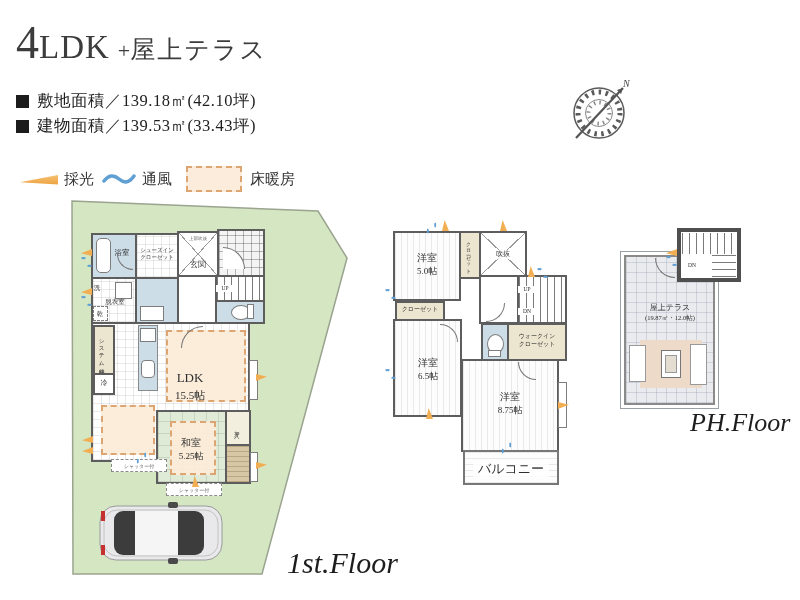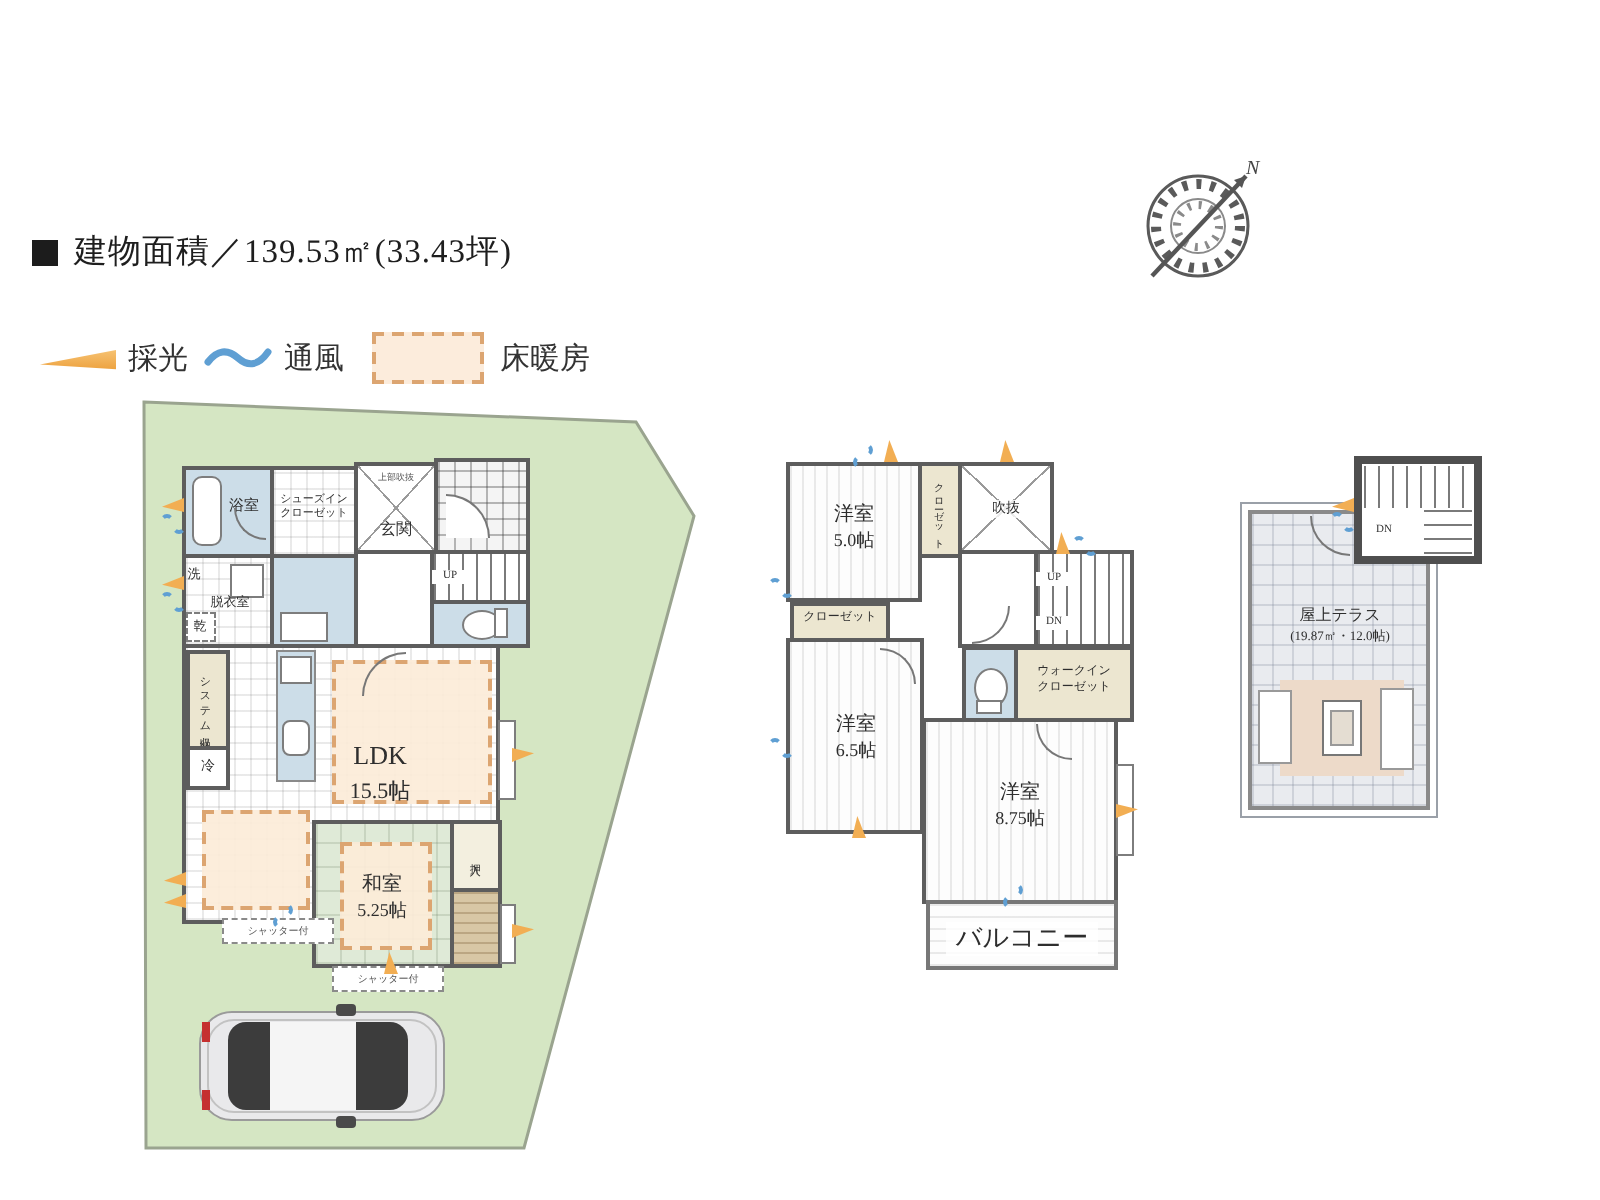--- a/index.html
+++ b/index.html
@@ -71,20 +71,27 @@
 </style>
 </head>
 <body>
 
 <div id="canvas">
 
   <svg class="abs" width="800" height="600" style="left:0;top:0;pointer-events:none;">
     <polygon points="72,201 318,211 347,258 262,574 73,574" fill="#d5e6c3" stroke="#9aa48f" stroke-width="1.5"></polygon>
   </svg>
 
+  <div class="abs title">
+    <span class="t-num">4</span><span class="t-ldk">LDK</span><span class="t-plus">+</span><span class="t-suf">屋上テラス</span>
+  </div>
+  <div class="abs arearow" style="top:90px;">
+    <span class="sq"></span>
+    <span>敷地面積／139.18㎡(42.10坪)</span>
+  </div>
   <div class="abs arearow" style="top:115px;">
     <span class="sq"></span>
     <span>建物面積／139.53㎡(33.43坪)</span>
   </div>
 
   <div class="abs dl-big" style="left:20px;top:175px;"></div>
   <div class="abs leg-lbl" style="left:64px;top:170px;">採光</div>
   <svg class="abs" style="left:102px;top:171px;" width="34" height="16">
     <path d="M2,10 Q9,1 17,8 T32,5" stroke="#5f9fd3" stroke-width="3.5" fill="none" stroke-linecap="round"></path>
   </svg>
@@ -192,20 +199,21 @@
     <rect x="2" y="4" width="122" height="54" rx="16" fill="#e9e9eb" stroke="#9a9a9a"></rect>
     <rect x="6" y="8" width="114" height="46" rx="13" fill="none" stroke="#c2c2c2"></rect>
     <rect x="16" y="9" width="90" height="44" rx="9" fill="#3c3c3c"></rect>
     <rect x="37" y="9" width="43" height="44" fill="#f5f5f5"></rect>
     <rect x="3" y="9" width="4" height="10" fill="#c53030"></rect>
     <rect x="3" y="43" width="4" height="10" fill="#c53030"></rect>
     <rect x="70" y="0" width="10" height="6" rx="2" fill="#4a4a4a"></rect>
     <rect x="70" y="56" width="10" height="6" rx="2" fill="#4a4a4a"></rect>
   </svg>
 
+  <div class="floor-label" style="left:287px;top:546px;font-size:30px;">1st.Floor</div>
 
   <div class="room stripesV" style="left:393px;top:231px;width:68px;height:70px;"></div>
   <div class="lbl" style="left:399px;top:251px;width:56px;font-size:10px;">
     <span>洋室</span><br>
     <span style="font-size:9px;">5.0帖</span>
   </div>
   <div class="room closet" style="left:459px;top:231px;width:22px;height:48px;"></div>
   <div class="lbl vert" style="left:464px;top:234px;font-size:5px;height:42px;">クローゼット</div>
 
   <div class="room xmark" style="left:479px;top:231px;width:48px;height:46px;"></div>
@@ -275,14 +283,15 @@
   <div class="fixture" style="left:665px;top:355px;width:12px;height:18px;border-color:#999;background:#e4ddd2;"></div>
 
   <div class="abs" style="left:677px;top:228px;width:64px;height:54px;background:#fff;border:4px solid #4f4f4f;box-sizing:border-box;"></div>
   <div class="abs stairsV" style="left:682px;top:233px;width:54px;height:21px;"></div>
   <div class="abs stairsH" style="left:712px;top:254px;width:24px;height:23px;"></div>
   <div class="lbl" style="left:682px;top:262px;width:20px;font-size:5.5px;background:#fff;">DN</div>
   <div class="arc bl" style="left:655px;top:258px;width:20px;height:20px;"></div>
   <div class="dl" style="left:666px;top:249px;"></div>
   <div class="wv" style="left:665px;top:257px;"></div>
 
+  <div class="floor-label" style="left:690px;top:408px;font-size:26px;">PH.Floor</div>
 
 </div>
 
 </body></html>

